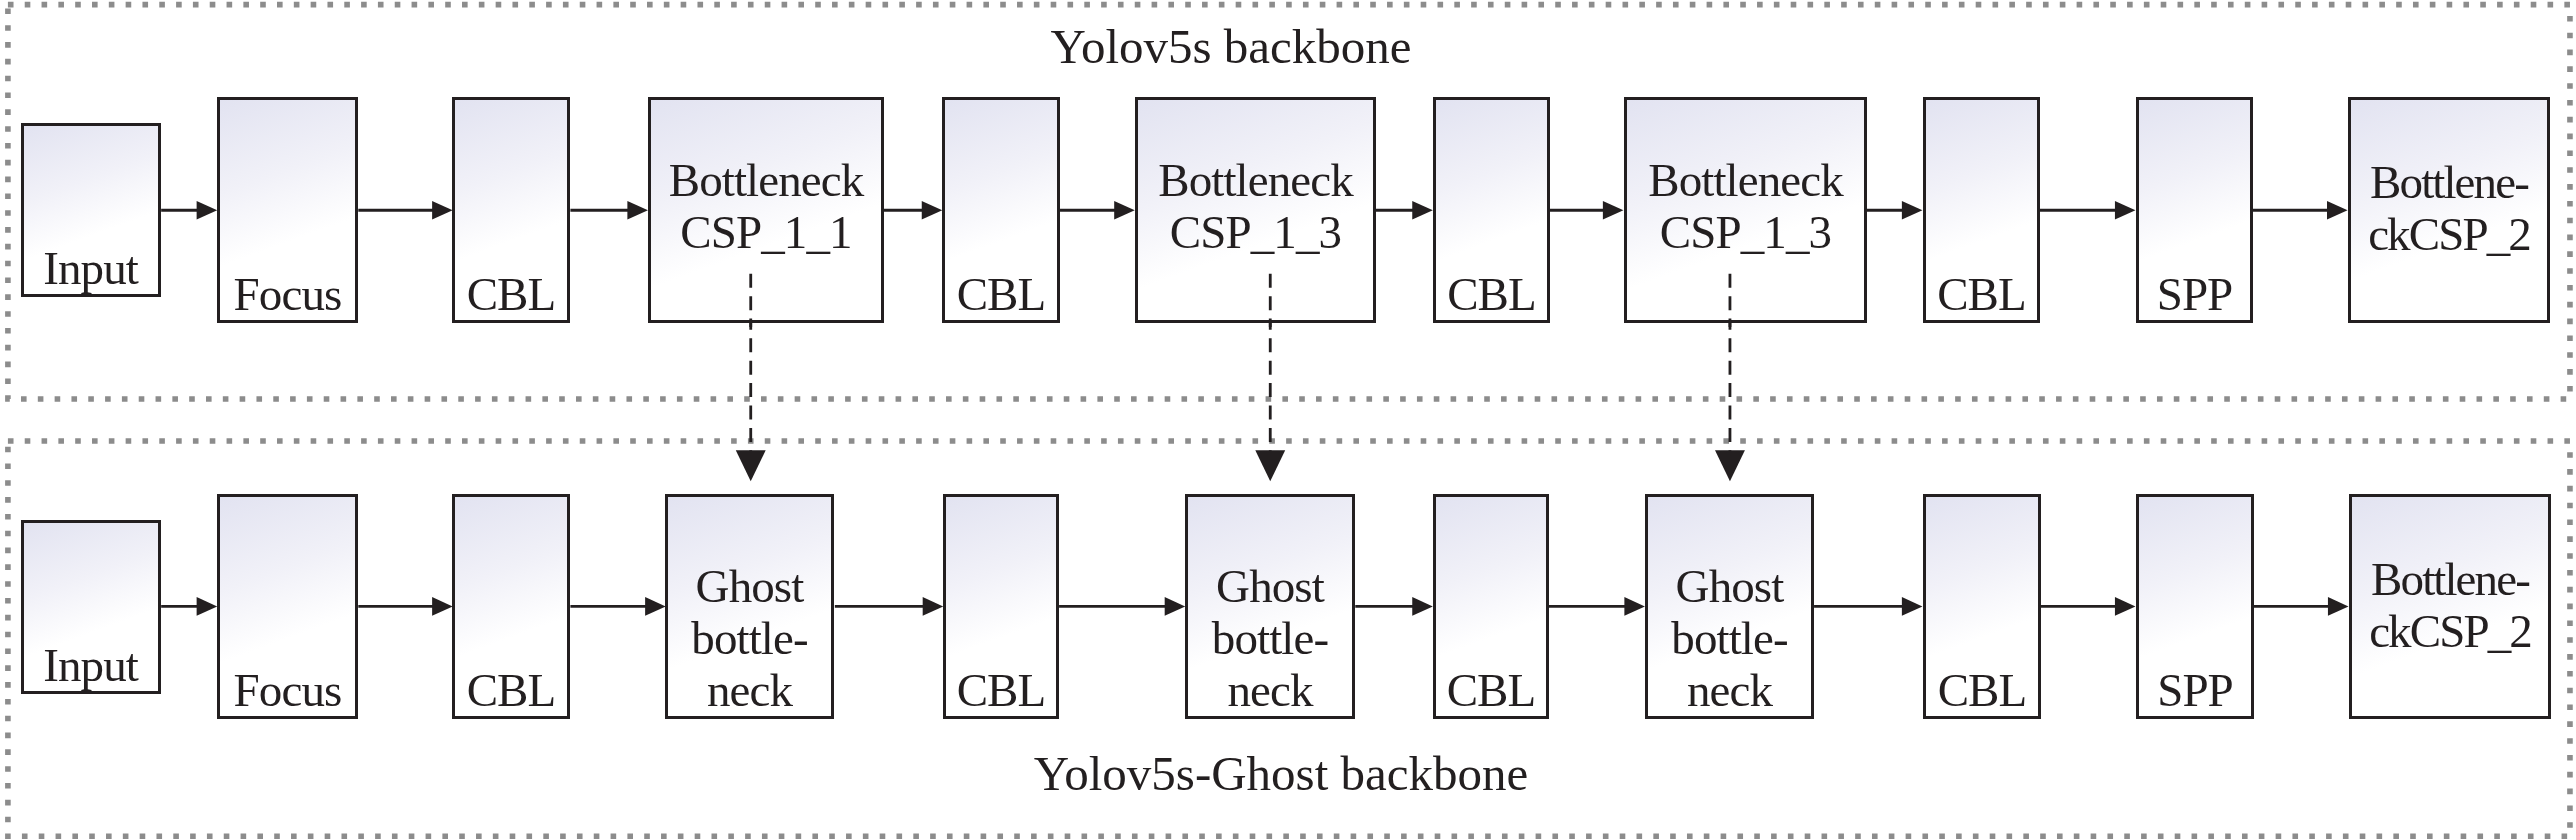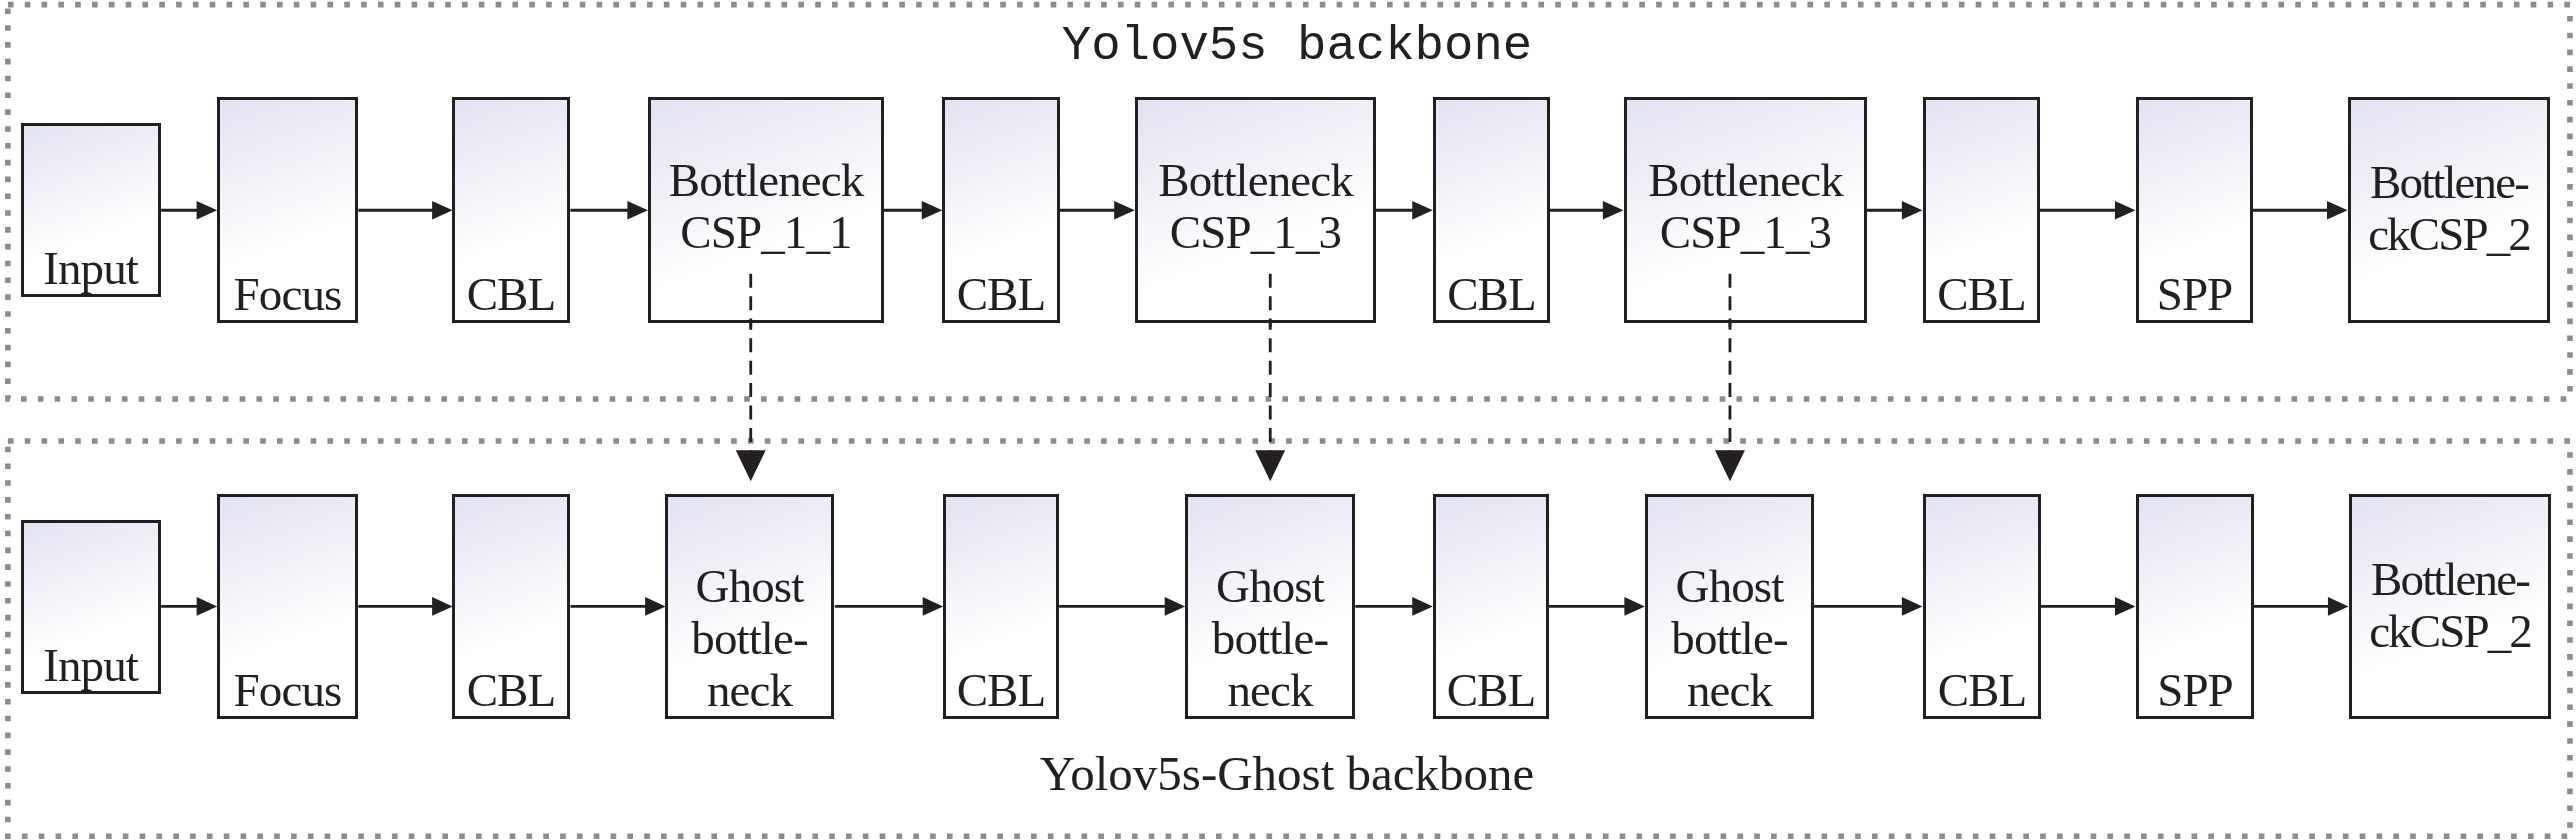--- a/index.html
+++ b/index.html
@@ -113,22 +113,22 @@
         <line x1="1359" y1="338" x2="1359" y2="485" stroke="#231f20" stroke-width="3" stroke-dasharray="15 9"></line>
         <polygon points="1343,482 1375,482 1359,515" fill="#231f20"></polygon>
       </g>
       <g>
         <line x1="1851" y1="338" x2="1851" y2="485" stroke="#231f20" stroke-width="3" stroke-dasharray="15 9"></line>
         <polygon points="1835,482 1867,482 1851,515" fill="#231f20"></polygon>
       </g>
     </g>
 </svg>
 
-<div class="section-title" style="left:1297px; top:22.4px;font-family:Liberation Mono, monospace;">Yolov5s backbone</div>
-<div class="section-title" style="left:1281px; top:749px;margin-left:6px;">Yolov5s-Ghost backbone</div>
+<div class="section-title" style="left:1231px; top:22.4px;">Yolov5s backbone</div>
+<div class="section-title" style="left:1281px; top:749px;">Yolov5s-Ghost backbone</div>
 
 <div class="box" id="t-input" style="left: 20.6px; top: 123px; width: 140px; height: 174px; z-index: 1;">
   <span class="box-label">Input</span>
   </div>
 <div class="box" id="t-focus" style="left: 217px; top: 97px; width: 141px; height: 226px; z-index: 1;">
   <span class="box-label">Focus</span>
   </div>
 <div class="box" id="t-cbl1" style="left: 452px; top: 97px; width: 118px; height: 226px; z-index: 1;">
   <span class="box-label">CBL</span>
   </div>

